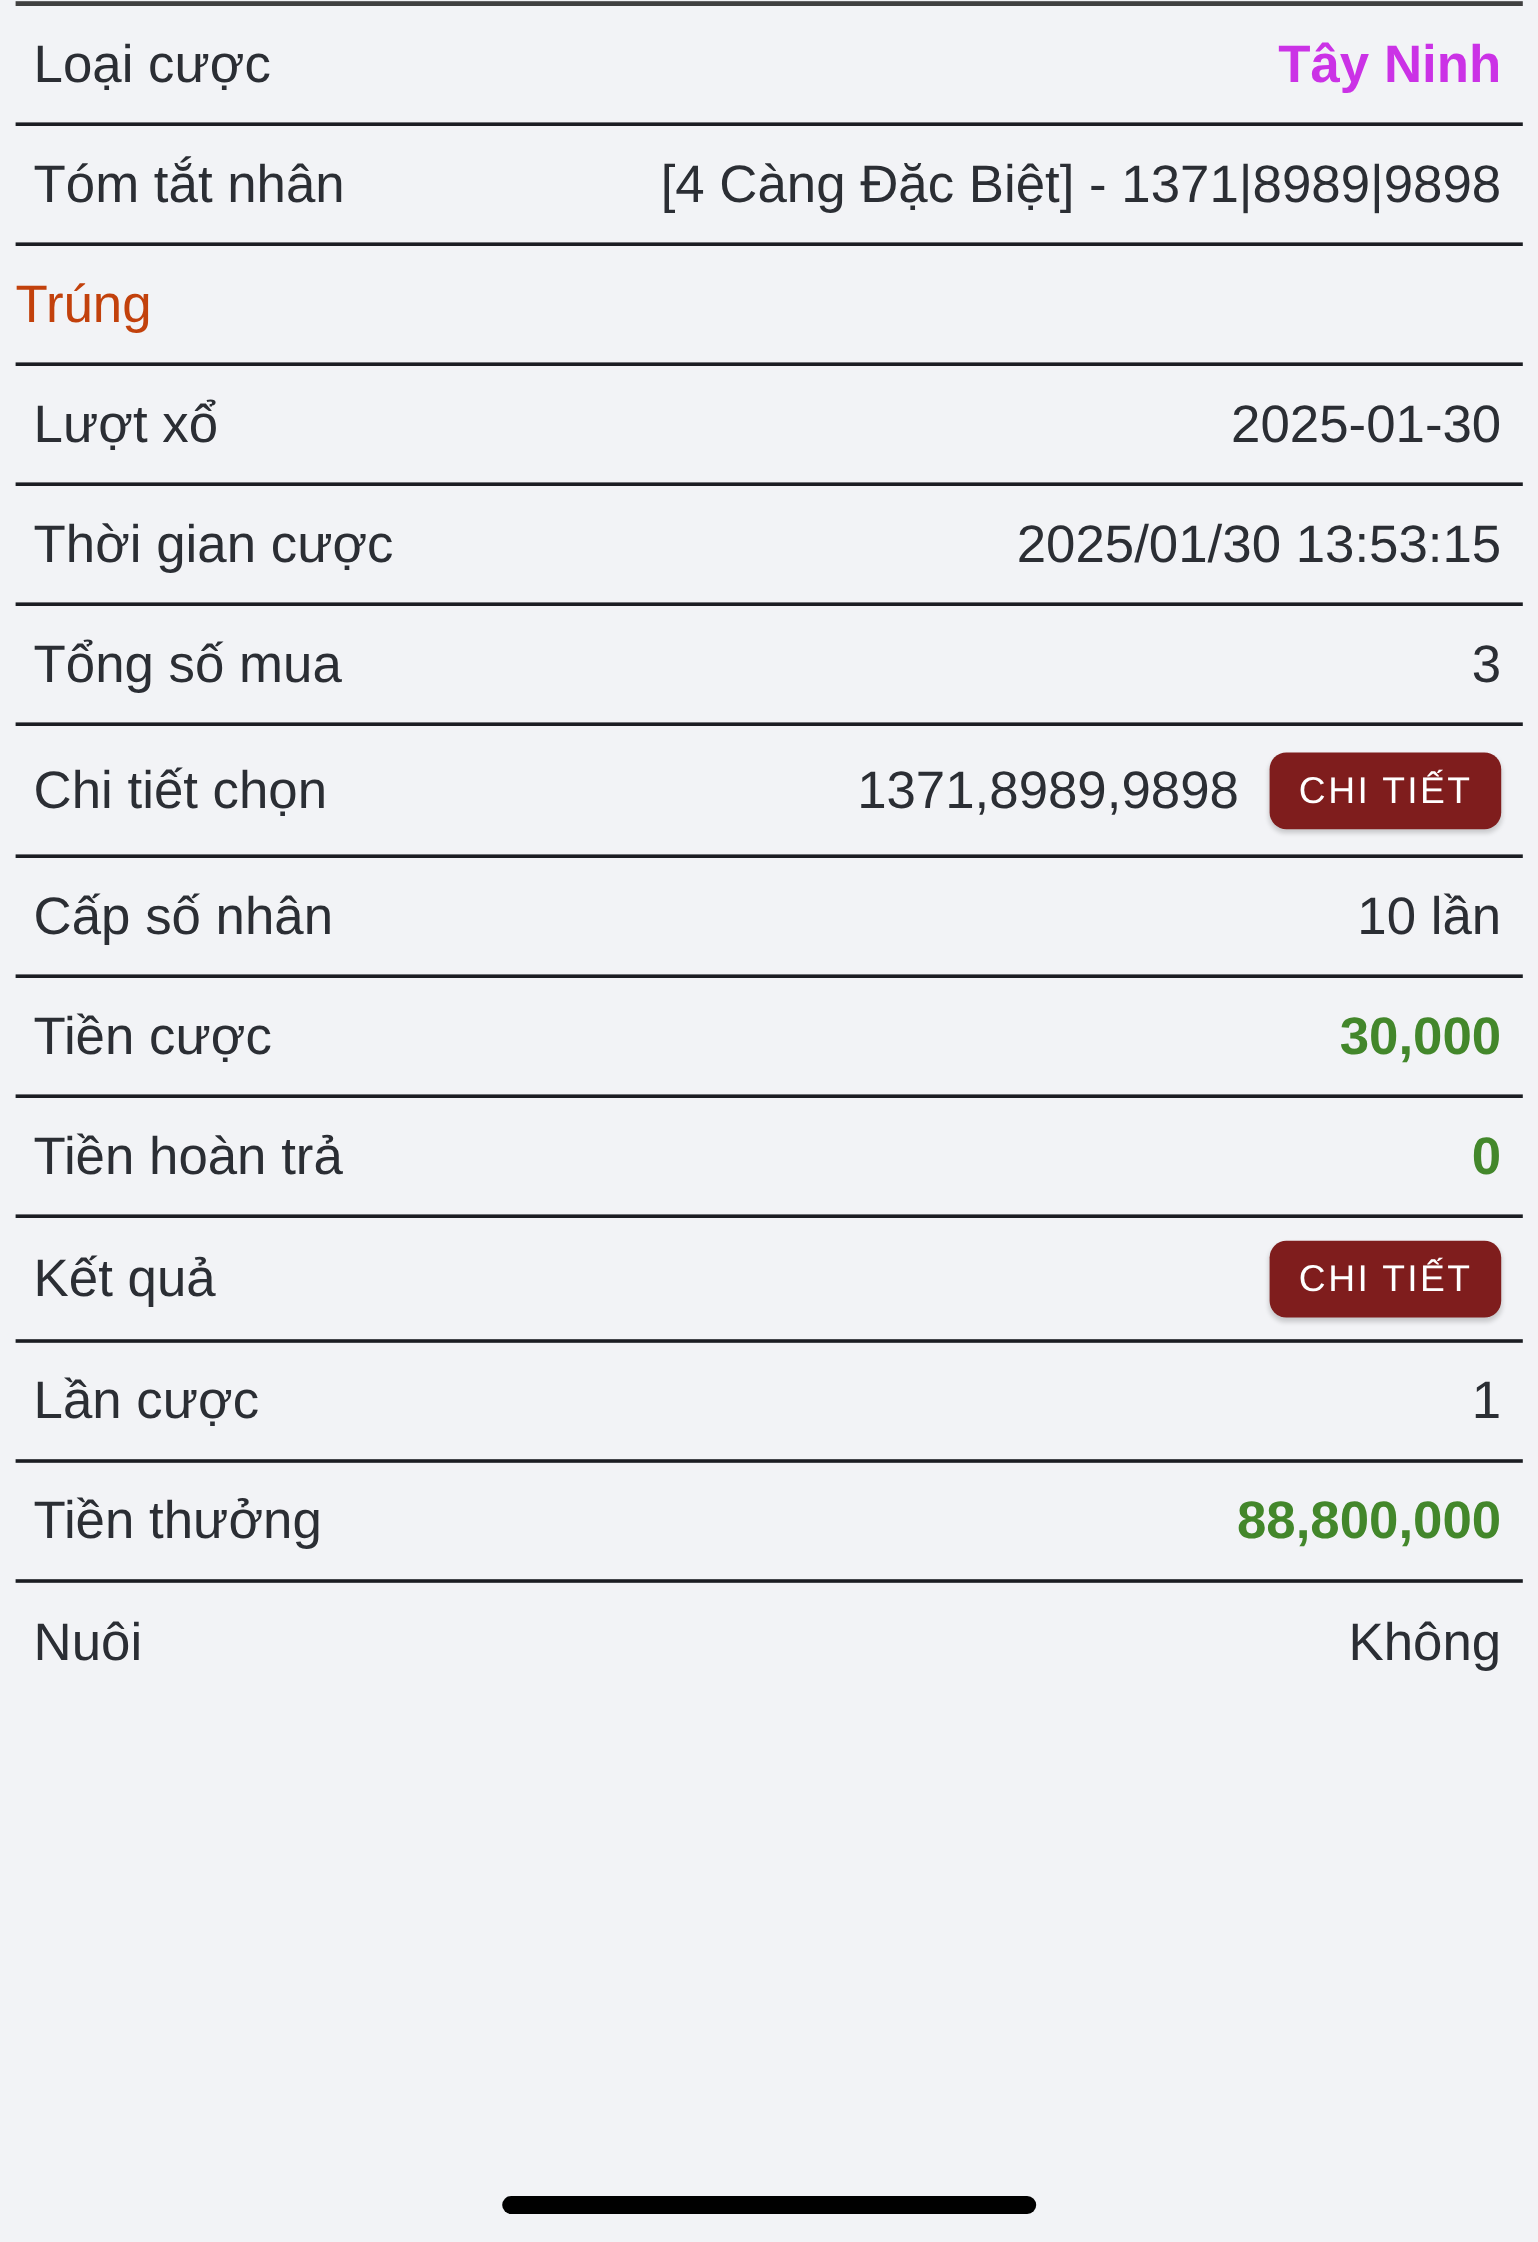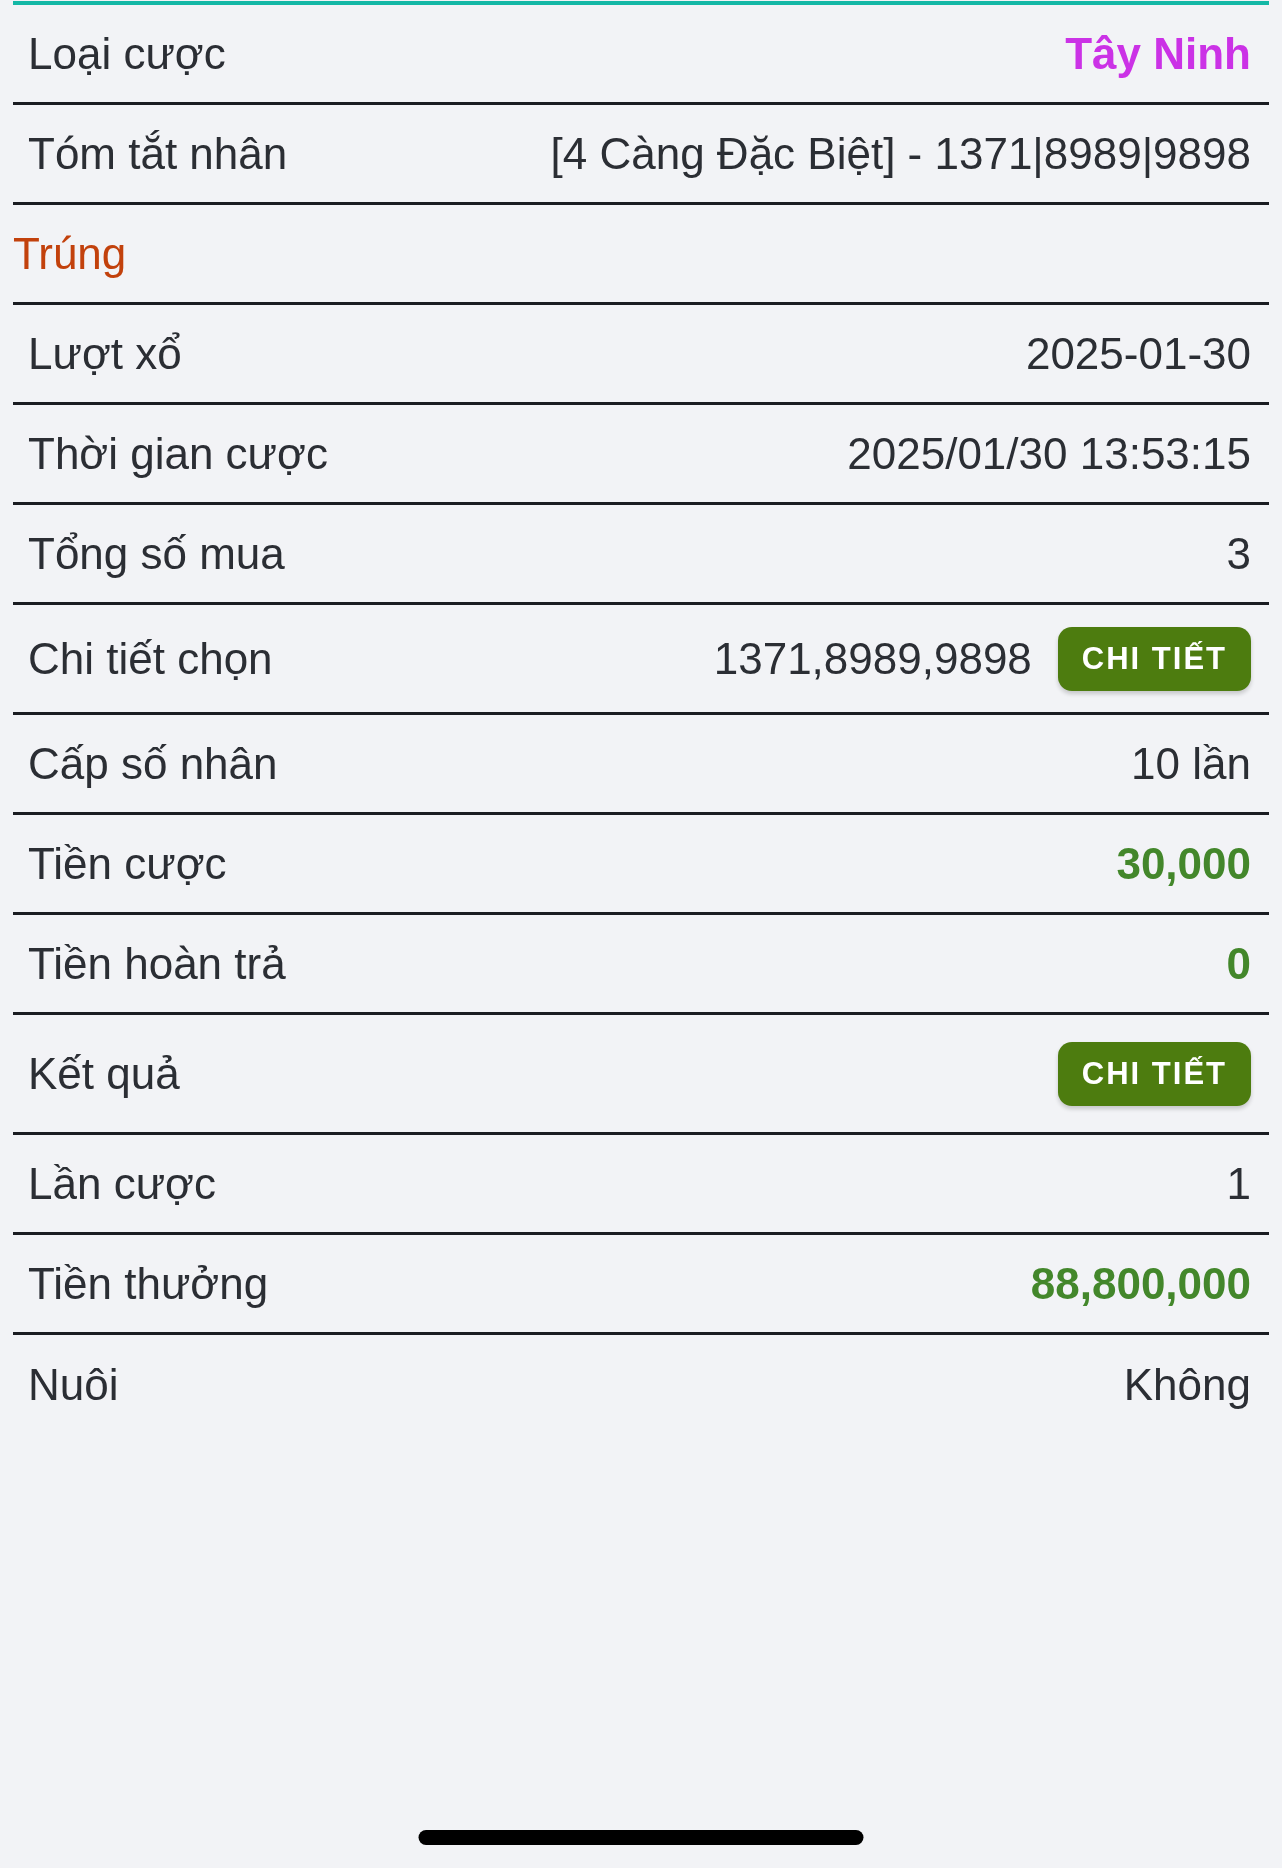--- a/index.html
+++ b/index.html
@@ -10,33 +10,33 @@
     overflow: hidden;
   }
   .screen {
     position: relative;
     width: 1282px; height: 1868px;
     background: #f2f3f6;
   }
   .detail-table {
     position: absolute;
     top: 1px; left: 13px; right: 13px;
-    border-top: 4px solid #14b8a6;
+    border-top: 4px solid #404040;
   }
   .row {
     height: 100px;
     display: flex;
     align-items: center;
     justify-content: space-between;
     border-bottom: 3px solid #1b1d22;
     font-size: 44px;
     color: #2b2e34;
   }
   .row.tall   { height: 110px; }
-  .row.tall2  { height: 120px; }
+  .row.tall2  { height: 104px; }
   .row.last   { border-bottom: none; }
   .row-label {
     padding-left: 15px;
     white-space: nowrap;
     color: #2b2e34;
   }
   .row-value {
     padding-right: 18px;
     text-align: right;
     white-space: nowrap;
@@ -46,27 +46,27 @@
   }
   .v-magenta { color: #cb32e6; font-weight: 700; }
   .v-green   { color: #c2410c; }
   .v-green-bold { color: #43872b; font-weight: 700; }
   .detail-btn {
     display: inline-flex;
     align-items: center;
     justify-content: center;
     height: 64px;
     padding: 0 24px;
-    background: #4d7c0f;
+    background: #7f1d1d;
     border: none;
     border-radius: 14px;
     color: #ffffff;
     font-family: "Liberation Sans", "DejaVu Sans", sans-serif;
     font-size: 31px;
-    font-weight: 700;
+    font-weight: 400;
     letter-spacing: 2px;
     white-space: nowrap;
     cursor: pointer;
     box-shadow: 0 3px 4px rgba(0,0,0,0.18);
   }
   .home-indicator {
     position: absolute;
     top: 1830px;
     left: 50%;
     transform: translateX(-50%);

